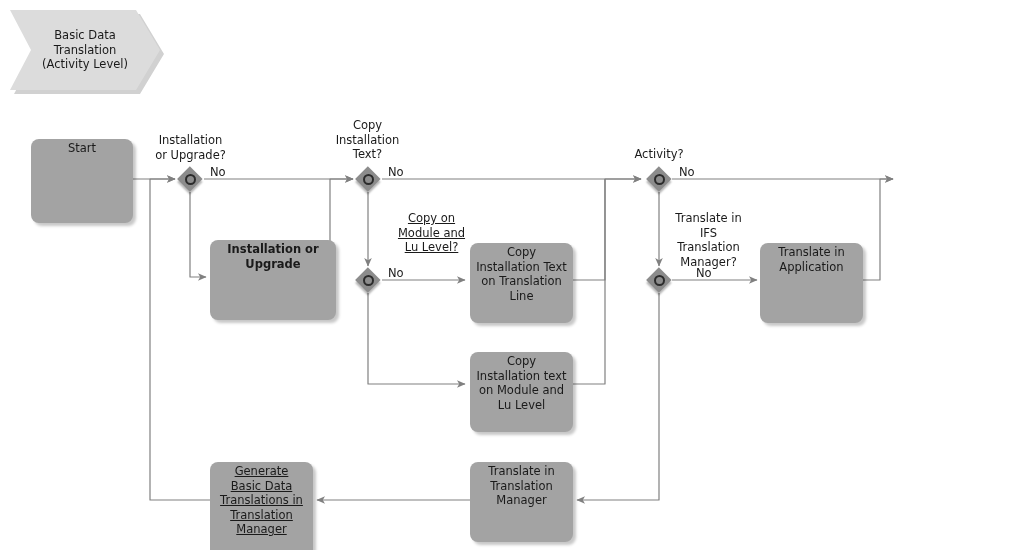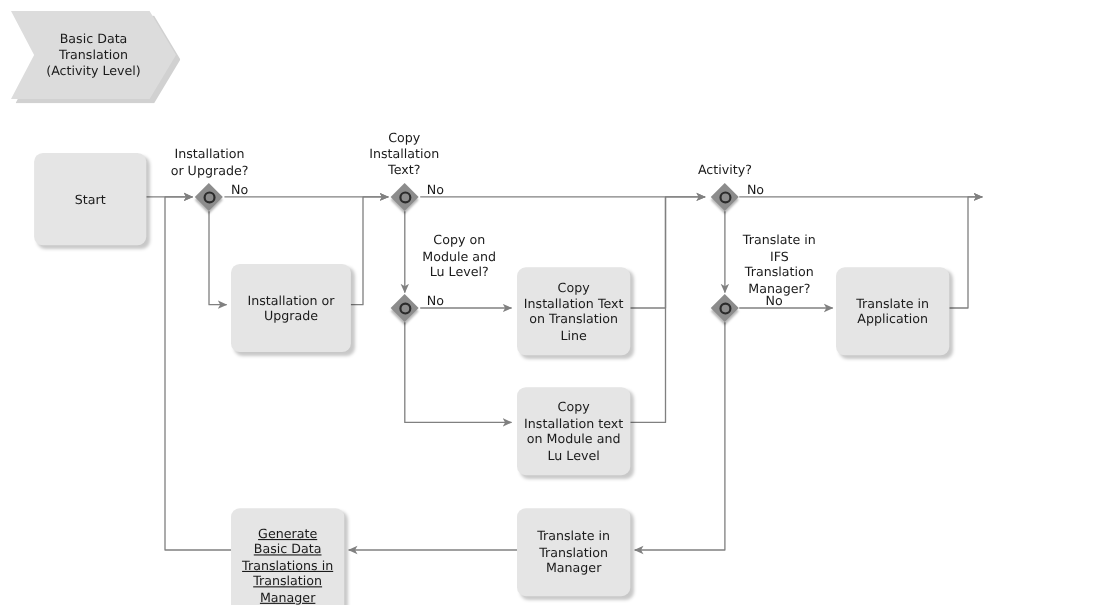--- a/index.html
+++ b/index.html
@@ -21,25 +21,24 @@
     position: absolute;
     left: 0;
     top: 0;
     width: 1010px;
     height: 550px;
   }
 
   
   .node {
     position: absolute;
-    background: #e5e5e5;
+    background: #a3a3a3;
     border-radius: 8px;
     box-shadow: 3px 3px 3px rgba(0,0,0,0.22);
     display: flex;
-    align-items: center;
     justify-content: center;
     text-align: center;
     color: #1a1a1a;
     font-size: 11.5px;
     line-height: 14.5px;
     box-sizing: border-box;
     padding: 2px 5px;
     z-index: 3;
   }
   .node .lbl { white-space: pre-line; display: block; }
@@ -161,21 +160,21 @@
   <div class="banner" style="left:10px; top:10px; width:150px; height:80px;">
     <span class="lbl">Basic Data
 Translation
 (Activity Level)</span>
   </div>
 
   <div class="node" style="left:31px; top:139px; width:102px; height:84px;">
     <span class="lbl">Start</span>
   </div>
 
-  <div class="node" style="left:210px; top:240px; width:109px; height:80px;">
+  <div class="node" style="left:210px; top:240px; width:126px; height:80px;font-weight:bold;">
     <span class="lbl">Installation or
 Upgrade</span>
   </div>
 
   <div class="node" style="left:470px; top:243px; width:103px; height:80px;">
     <span class="lbl">Copy
 Installation Text
 on Translation
 Line</span>
   </div>
@@ -232,21 +231,21 @@
     <div class="ring"></div>
   </div>
 
   <div class="flabel" style="left:133px; top:133px; width:115px;">Installation
 or Upgrade?</div>
 
   <div class="flabel" style="left:320px; top:118px; width:95px;">Copy
 Installation
 Text?</div>
 
-  <div class="flabel" style="left:370px; top:211px; width:95px;">Copy on
+  <div class="flabel" style="left:384px; top:211px; width:95px;text-decoration:underline;">Copy on
 Module and
 Lu Level?</div>
 
   <div class="flabel" style="left:611px; top:147px; width:96px;">Activity?</div>
 
   <div class="flabel" style="left:661px; top:211px; width:95px;">Translate in
 IFS
 Translation
 Manager?</div>
 

